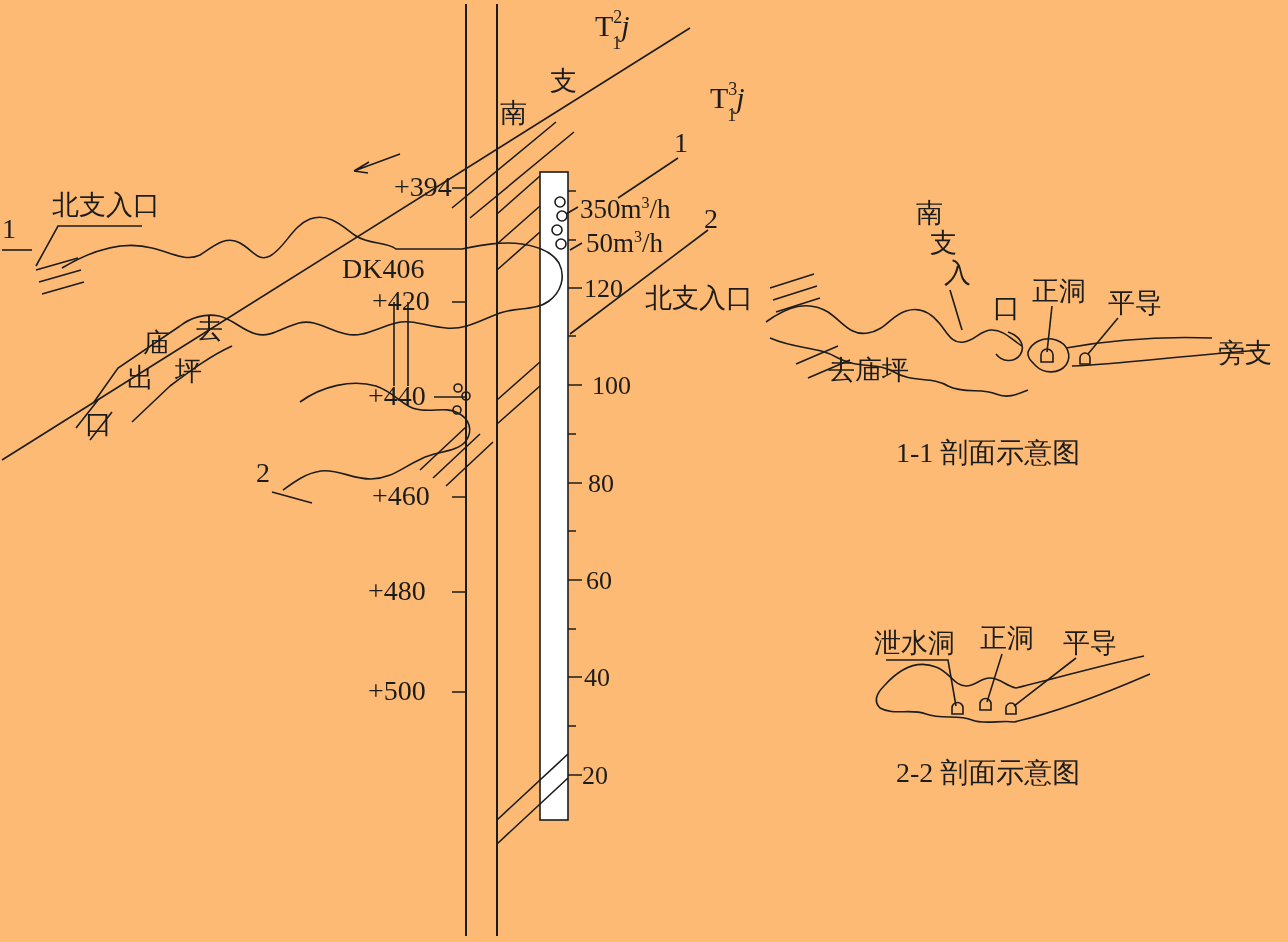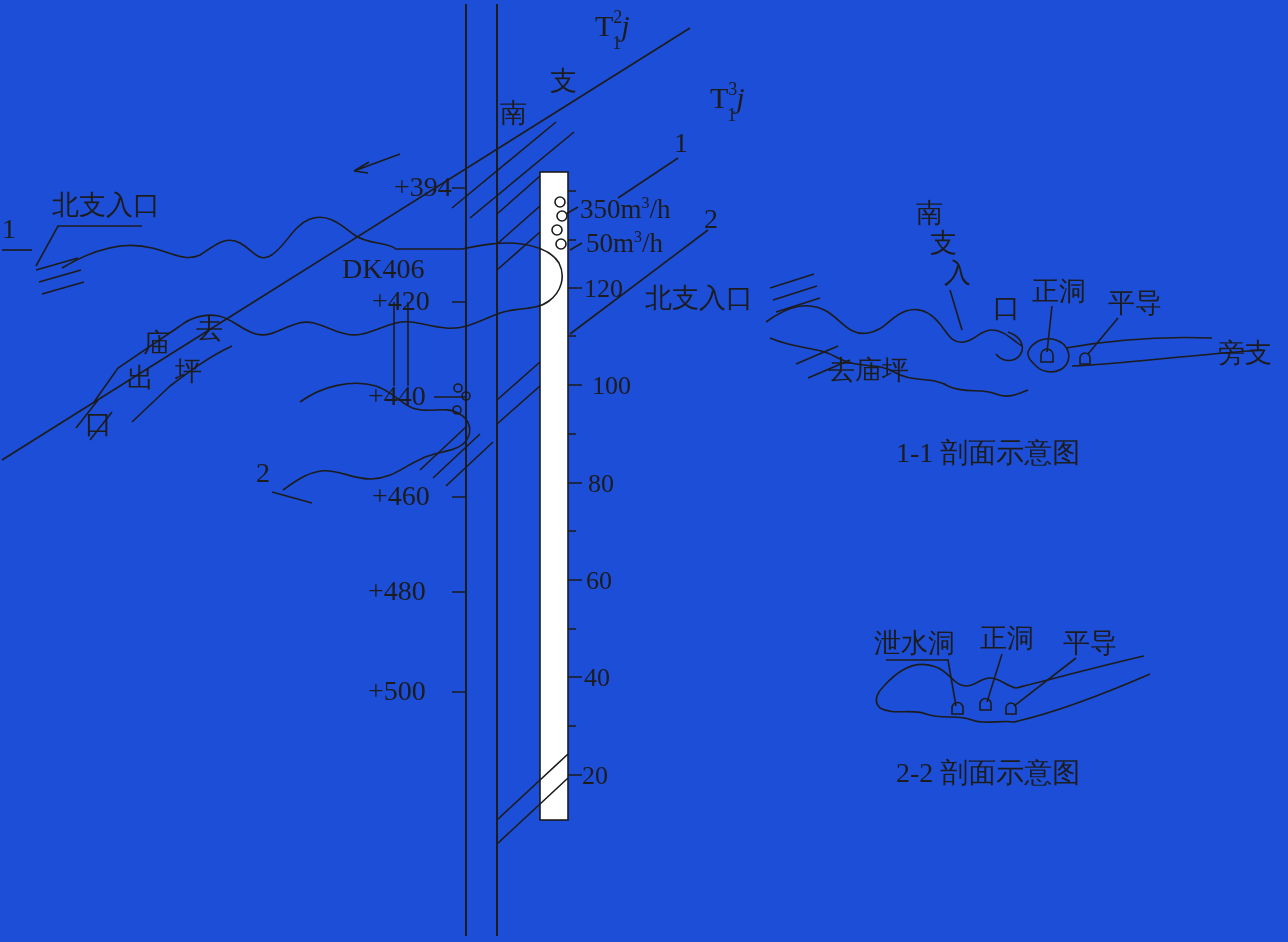--- a/index.html
+++ b/index.html
@@ -7,21 +7,21 @@
     padding: 0;
     background: #ffffff;
     width: 1288px;
     height: 942px;
     overflow: hidden;
   }
   #canvas {
     position: relative;
     width: 1288px;
     height: 942px;
-    background: #1d4ed8;
+    background: #fdba74;
   }
   svg {
     display: block;
   }
   svg path, svg rect, svg circle {
     fill: none;
     stroke: #1c1c1c;
     stroke-width: 1.6;
   }
   svg rect.bar { fill: #ffffff; }

